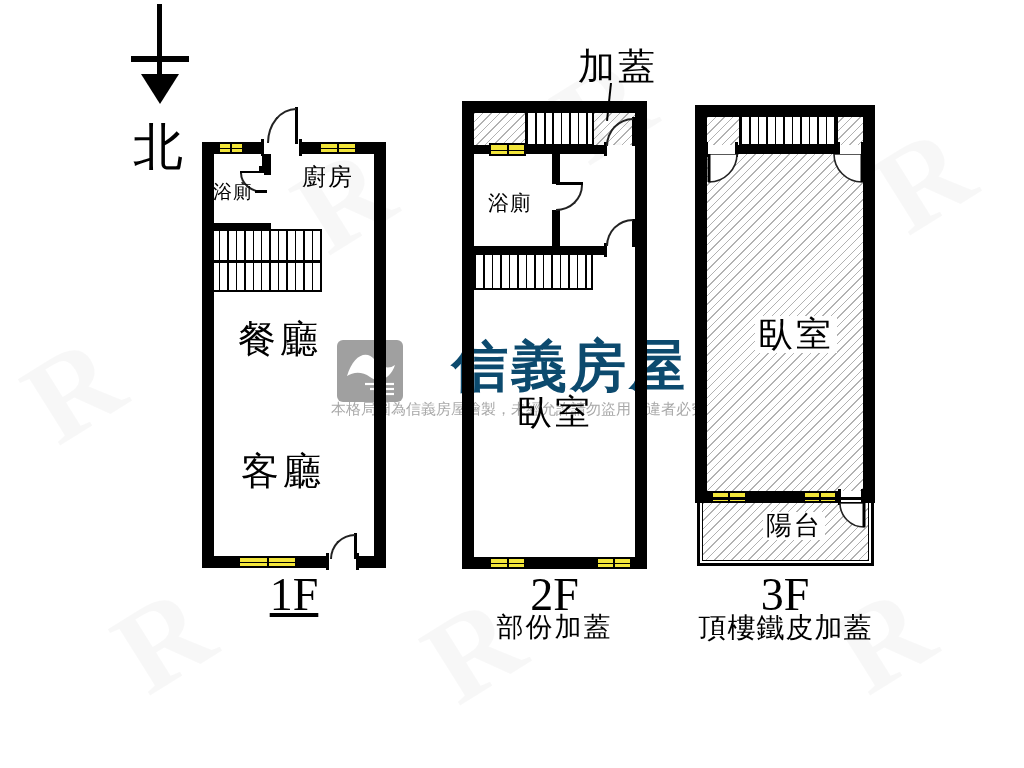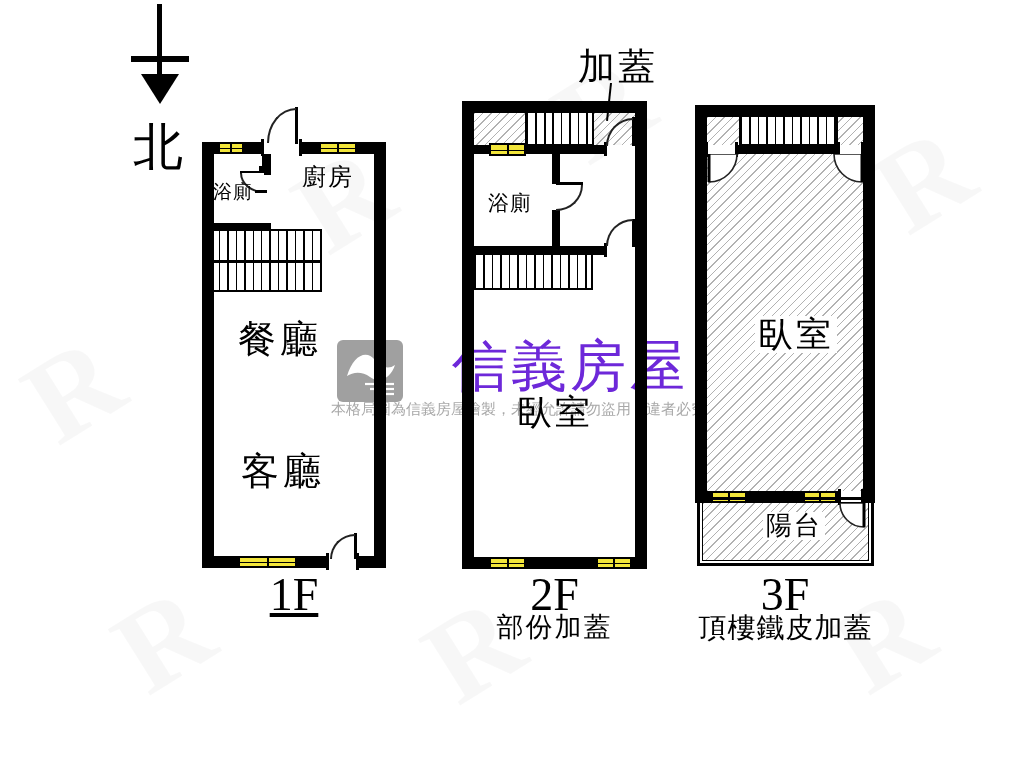--- a/index.html
+++ b/index.html
@@ -21,21 +21,21 @@
   .leaf{position:absolute;background:#000;}
   .arc{position:absolute;box-sizing:border-box;background:#fff;}
   .arc.tl{border-top:2px solid #222;border-left:2px solid #222;border-top-left-radius:100% 100%;}
   .arc.br{border-bottom:2px solid #222;border-right:2px solid #222;border-bottom-right-radius:100% 100%;}
   .arc.bl{border-bottom:2px solid #222;border-left:2px solid #222;border-bottom-left-radius:100% 100%;}
   .doorsvg{position:absolute;}
   .lbl{position:absolute;color:#000;white-space:nowrap;line-height:1;}
   .onhatch{background:#fff;padding:1px 3px;}
   .flabel{position:absolute;text-align:center;line-height:1;color:#000;}
   .watermark{position:absolute;inset:0;z-index:1;}
-  .brand{position:absolute;color:#6d28d9;font-weight:normal;line-height:1;white-space:nowrap;}
+  .brand{position:absolute;color:#0c4a6e;font-weight:bold;line-height:1;white-space:nowrap;}
   .notice{position:absolute;color:#a8a8a8;line-height:1;white-space:nowrap;}
   .ghosts{position:absolute;inset:0;z-index:0;}
   .ghost{position:absolute;font-size:120px;color:#444;opacity:0.035;font-weight:bold;
          transform:rotate(-32deg);line-height:1;}
   .disclaimer{position:absolute;left:27px;top:667px;width:990px;z-index:3;color:#000;
               font-size:25px;line-height:30px;letter-spacing:0px;}
   .balcony-outer{position:absolute;border:3px solid #000;box-sizing:border-box;}
   .balcony-inner{position:absolute;border:1px solid #000;box-sizing:border-box;}
   .leader{position:absolute;background:#000;}
 </style>

